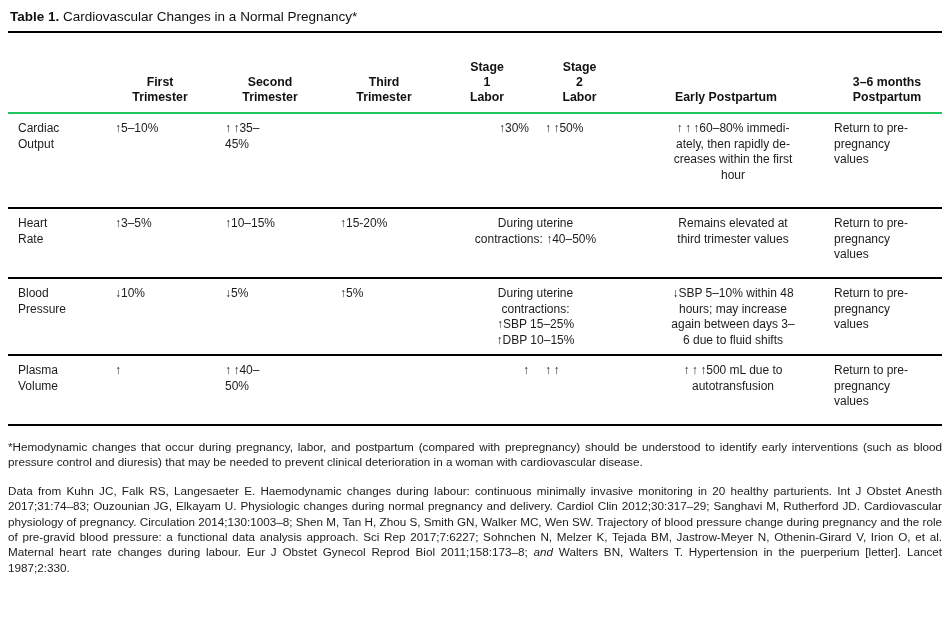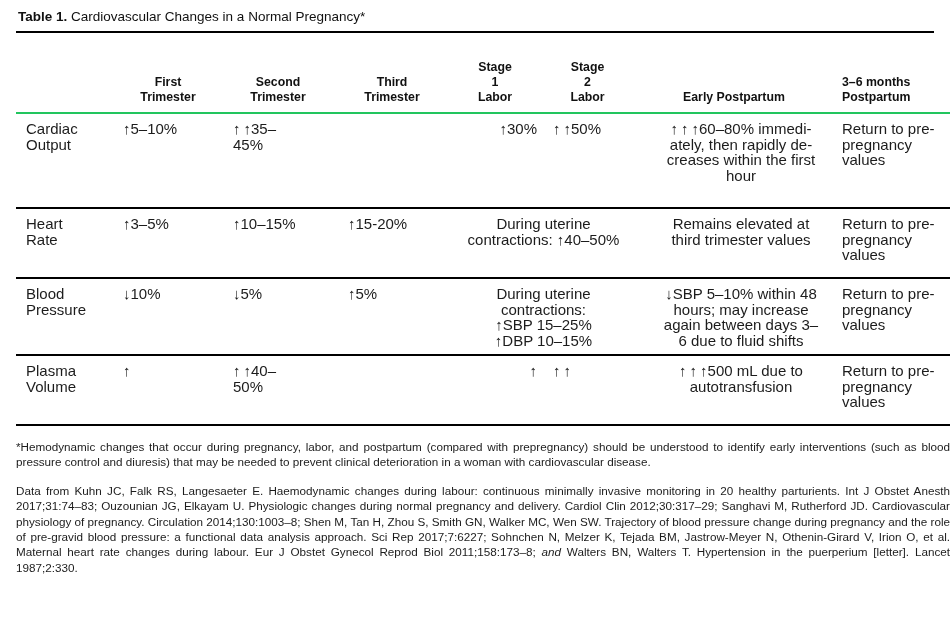--- a/index.html
+++ b/index.html
@@ -1,49 +1,49 @@
 <!DOCTYPE html>
 <html><head>
 <meta charset="utf-8">
 <style>
   html,body{margin:0;padding:0;background:#ffffff;}
   .page{
     width:950px;height:622px;box-sizing:border-box;
     background:#ffffff;color:#1c1c1c;
     font-family:"Liberation Sans", sans-serif;
-    padding:0 16px;overflow:hidden;
+    padding:0 8px;overflow:hidden;
   }
   
   .table-title{
     font-size:13.5px;line-height:16px;
     padding:9px 2px 6px 2px;
     border-bottom:2px solid #000;
     color:#111;
   }
   .table-title .ttl-bold{font-weight:bold;}
   
   table.cv{
     width:934px;border-collapse:collapse;table-layout:fixed;
   }
   thead th{
     vertical-align:bottom;font-weight:bold;
     font-size:12.3px;line-height:15px;
     padding:10px 2px 7px 2px;text-align:center;
     border-bottom:2px solid #22c55e;color:#111;
   }
-  thead th.h7{text-align:left;padding-left:10px;}
+  thead th.h7{text-align:center;padding-left:10px;}
   thead tr{height:80px;}
   tbody tr{border-bottom:2px solid #000;}
   tbody tr.r0{height:95px;}
   tbody tr.r1{height:70px;}
   tbody tr.r2{height:77px;}
   tbody tr.r3{height:70px;}
   tbody th, tbody td{
     vertical-align:top;font-weight:normal;
-    font-size:15px;line-height:15.6px;
+    font-size:12px;line-height:15.6px;
     padding:7px 2px 4px 2px;text-align:left;color:#1c1c1c;
   }
   .cell{white-space:pre-line;}
   td.c1, th.rowlabel, td.c2, td.c7{padding-left:10px;}
   td.c3{padding-left:15px;}
   td.c4{padding-left:20px;text-align:right;}
   td.c5{padding-left:14px;}
   td.c6{padding-left:16px;text-align:center;}
   td.span-labor{text-align:center;padding-left:0;padding-right:0;}
   

